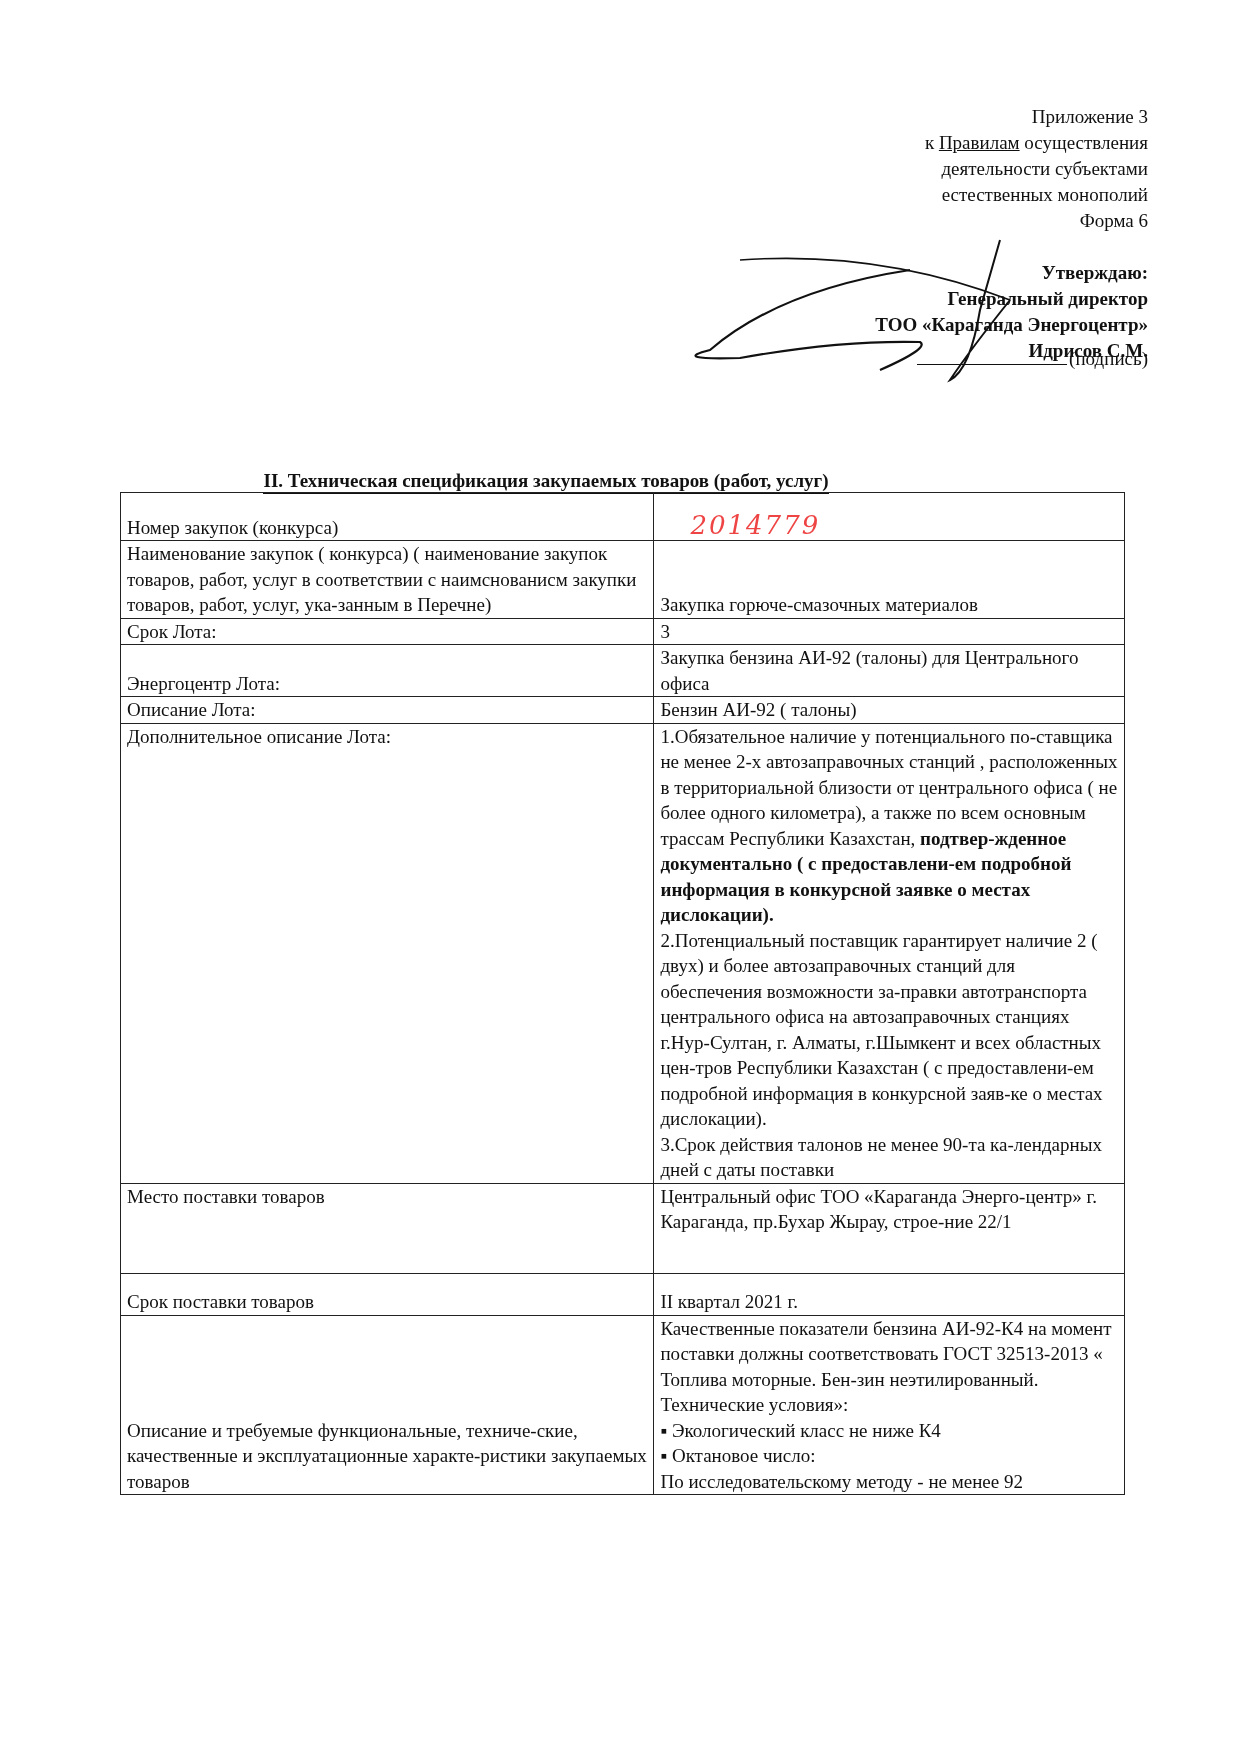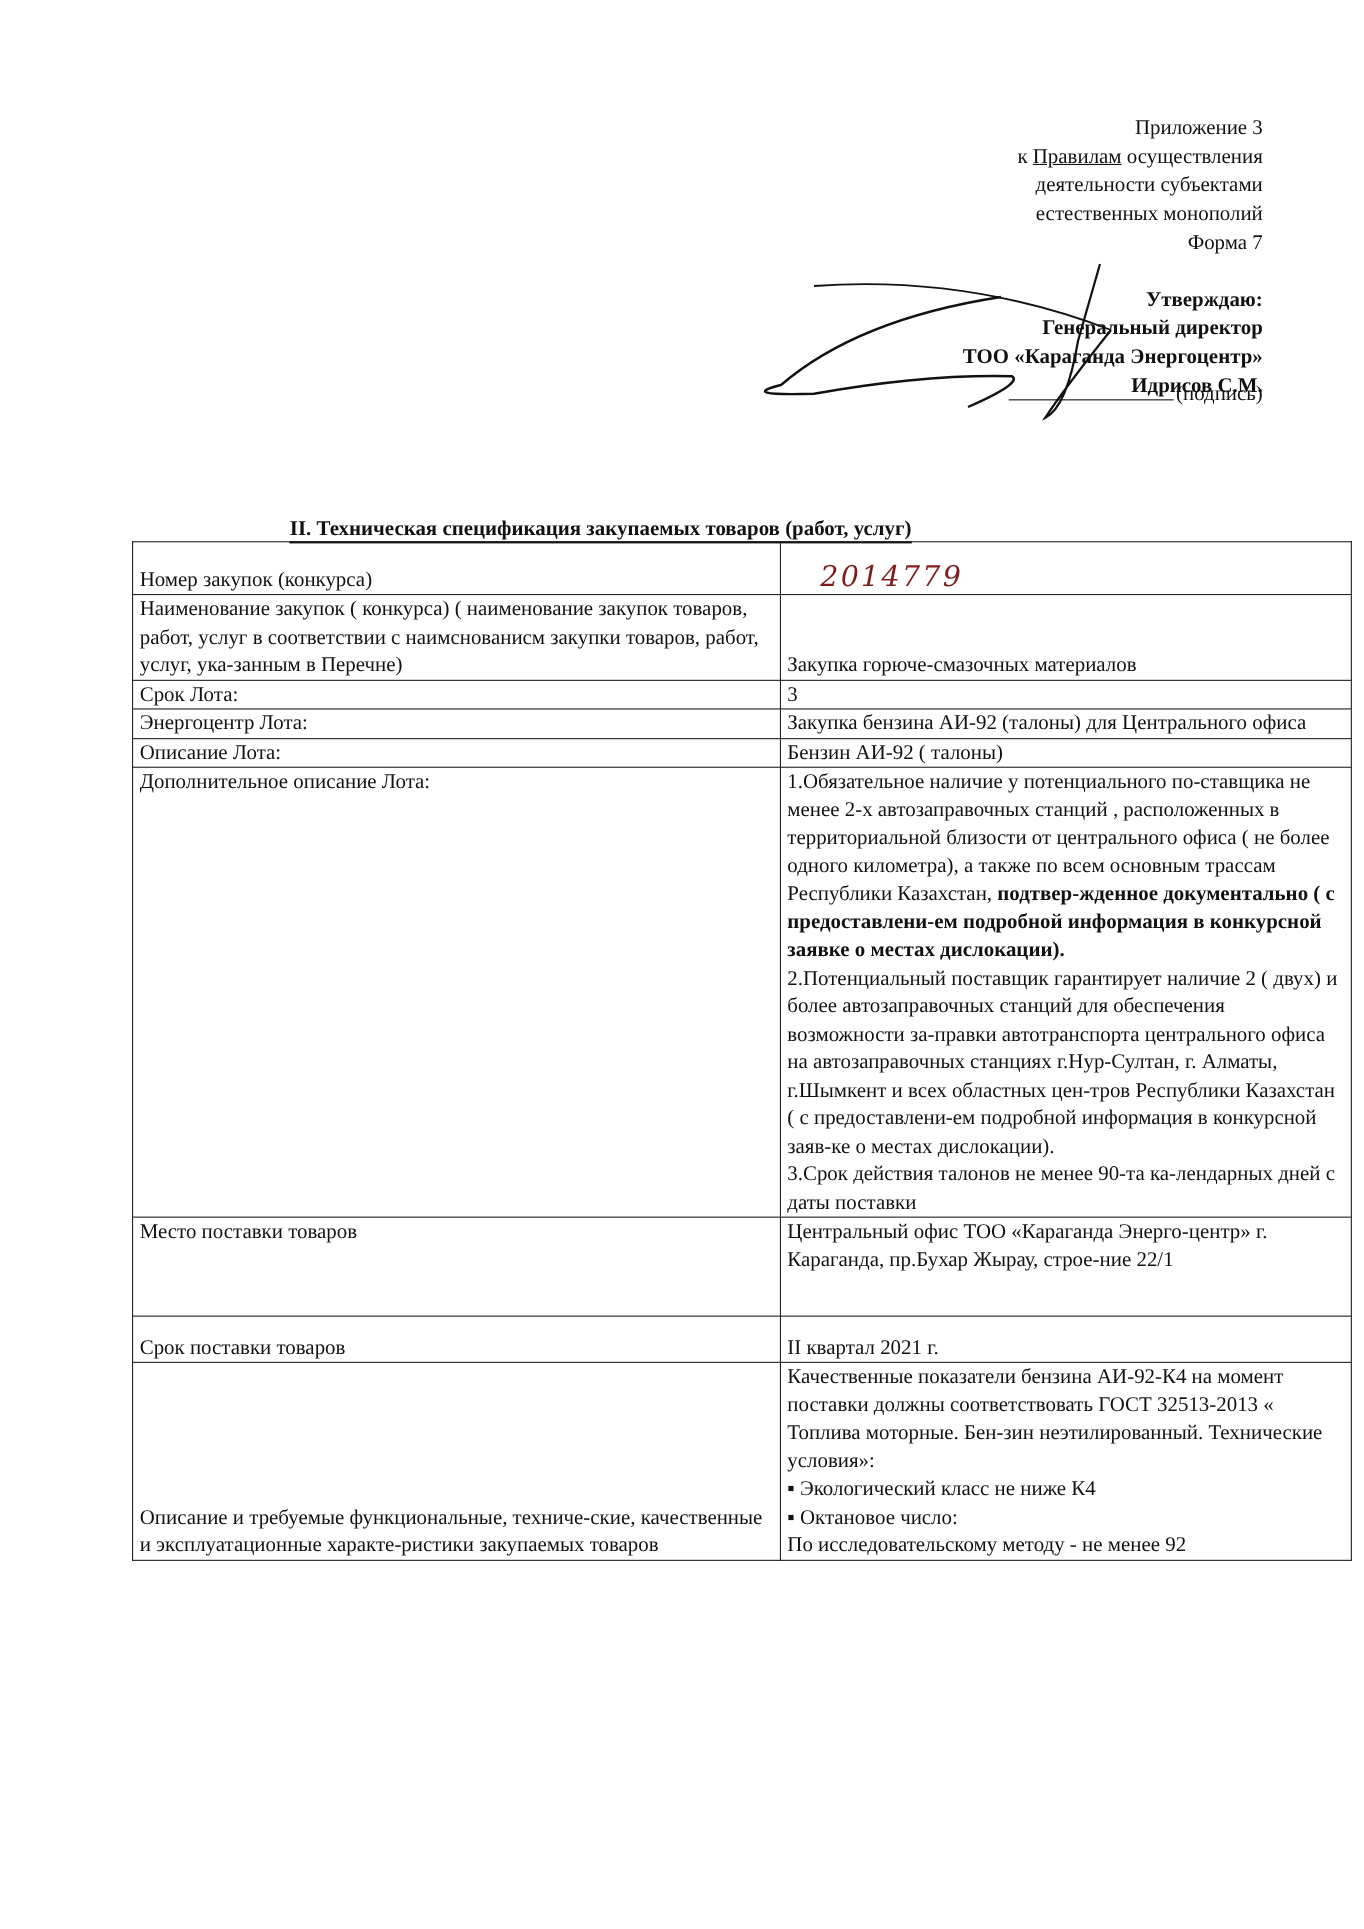--- a/index.html
+++ b/index.html
@@ -8,40 +8,40 @@
   .right-block { position: absolute; right: 92px; text-align: right; font-size: 19px; line-height: 26px; margin-top: 32px; }
   #appendix { top: 72px; }
   #approval { top: 228px; font-weight: bold; }
   .u { text-decoration: underline; }
   #sig-line { position: absolute; top: 348px; right: 92px; font-size: 19px; }
   #sig-line .blank { display: inline-block; width: 150px; border-bottom: 1px solid #111; margin-right: 2px; }
   #signature { position: absolute; left: 680px; top: 230px; width: 480px; height: 160px; pointer-events: none; }
   #section-title { position: absolute; top: 470px; left: 0; width: 1092px; text-align: center;
                    font-weight: bold; font-size: 19px; }
   #section-title span { border-bottom: 2px solid #111; padding-bottom: 1px; }
-  table { position: absolute; top: 492px; left: 120px; width: 1109px; border-collapse: collapse;
+  table { position: absolute; top: 492px; left: 120px; width: 1005px; border-collapse: collapse;
           font-size: 19px; line-height: 25.5px; }
   td { border: 1.5px solid #222; vertical-align: bottom; padding: 0 4px 0 6px; }
   td.l { width: 523px; }
   td.r { width: 460px; }
   td.top { vertical-align: top; }
   .handwritten { font-family: "DejaVu Serif", serif; font-style: italic; font-size: 26px;
-                 color: #7f1d1d; letter-spacing: 2px; padding-left: 30px; }
+                 color: #ef4444; letter-spacing: 2px; padding-left: 30px; }
   .b { font-weight: bold; }
   .ul { }
 </style>
 </head>
 <body>
 
 <div id="appendix" class="right-block">
   <div>Приложение 3</div>
   <div><span>к </span><span class="u">Правилам</span><span> осуществления</span></div>
   <div>деятельности субъектами</div>
   <div>естественных монополий</div>
-  <div>Форма 7</div>
+  <div>Форма 6</div>
 </div>
 
 <div id="approval" class="right-block">
   <div>Утверждаю:</div>
   <div>Генеральный директор</div>
   <div>ТОО «Караганда Энергоцентр»</div>
   <div>Идрисов С.М.</div>
 </div>
 
 <svg id="signature" viewBox="0 0 480 160">

